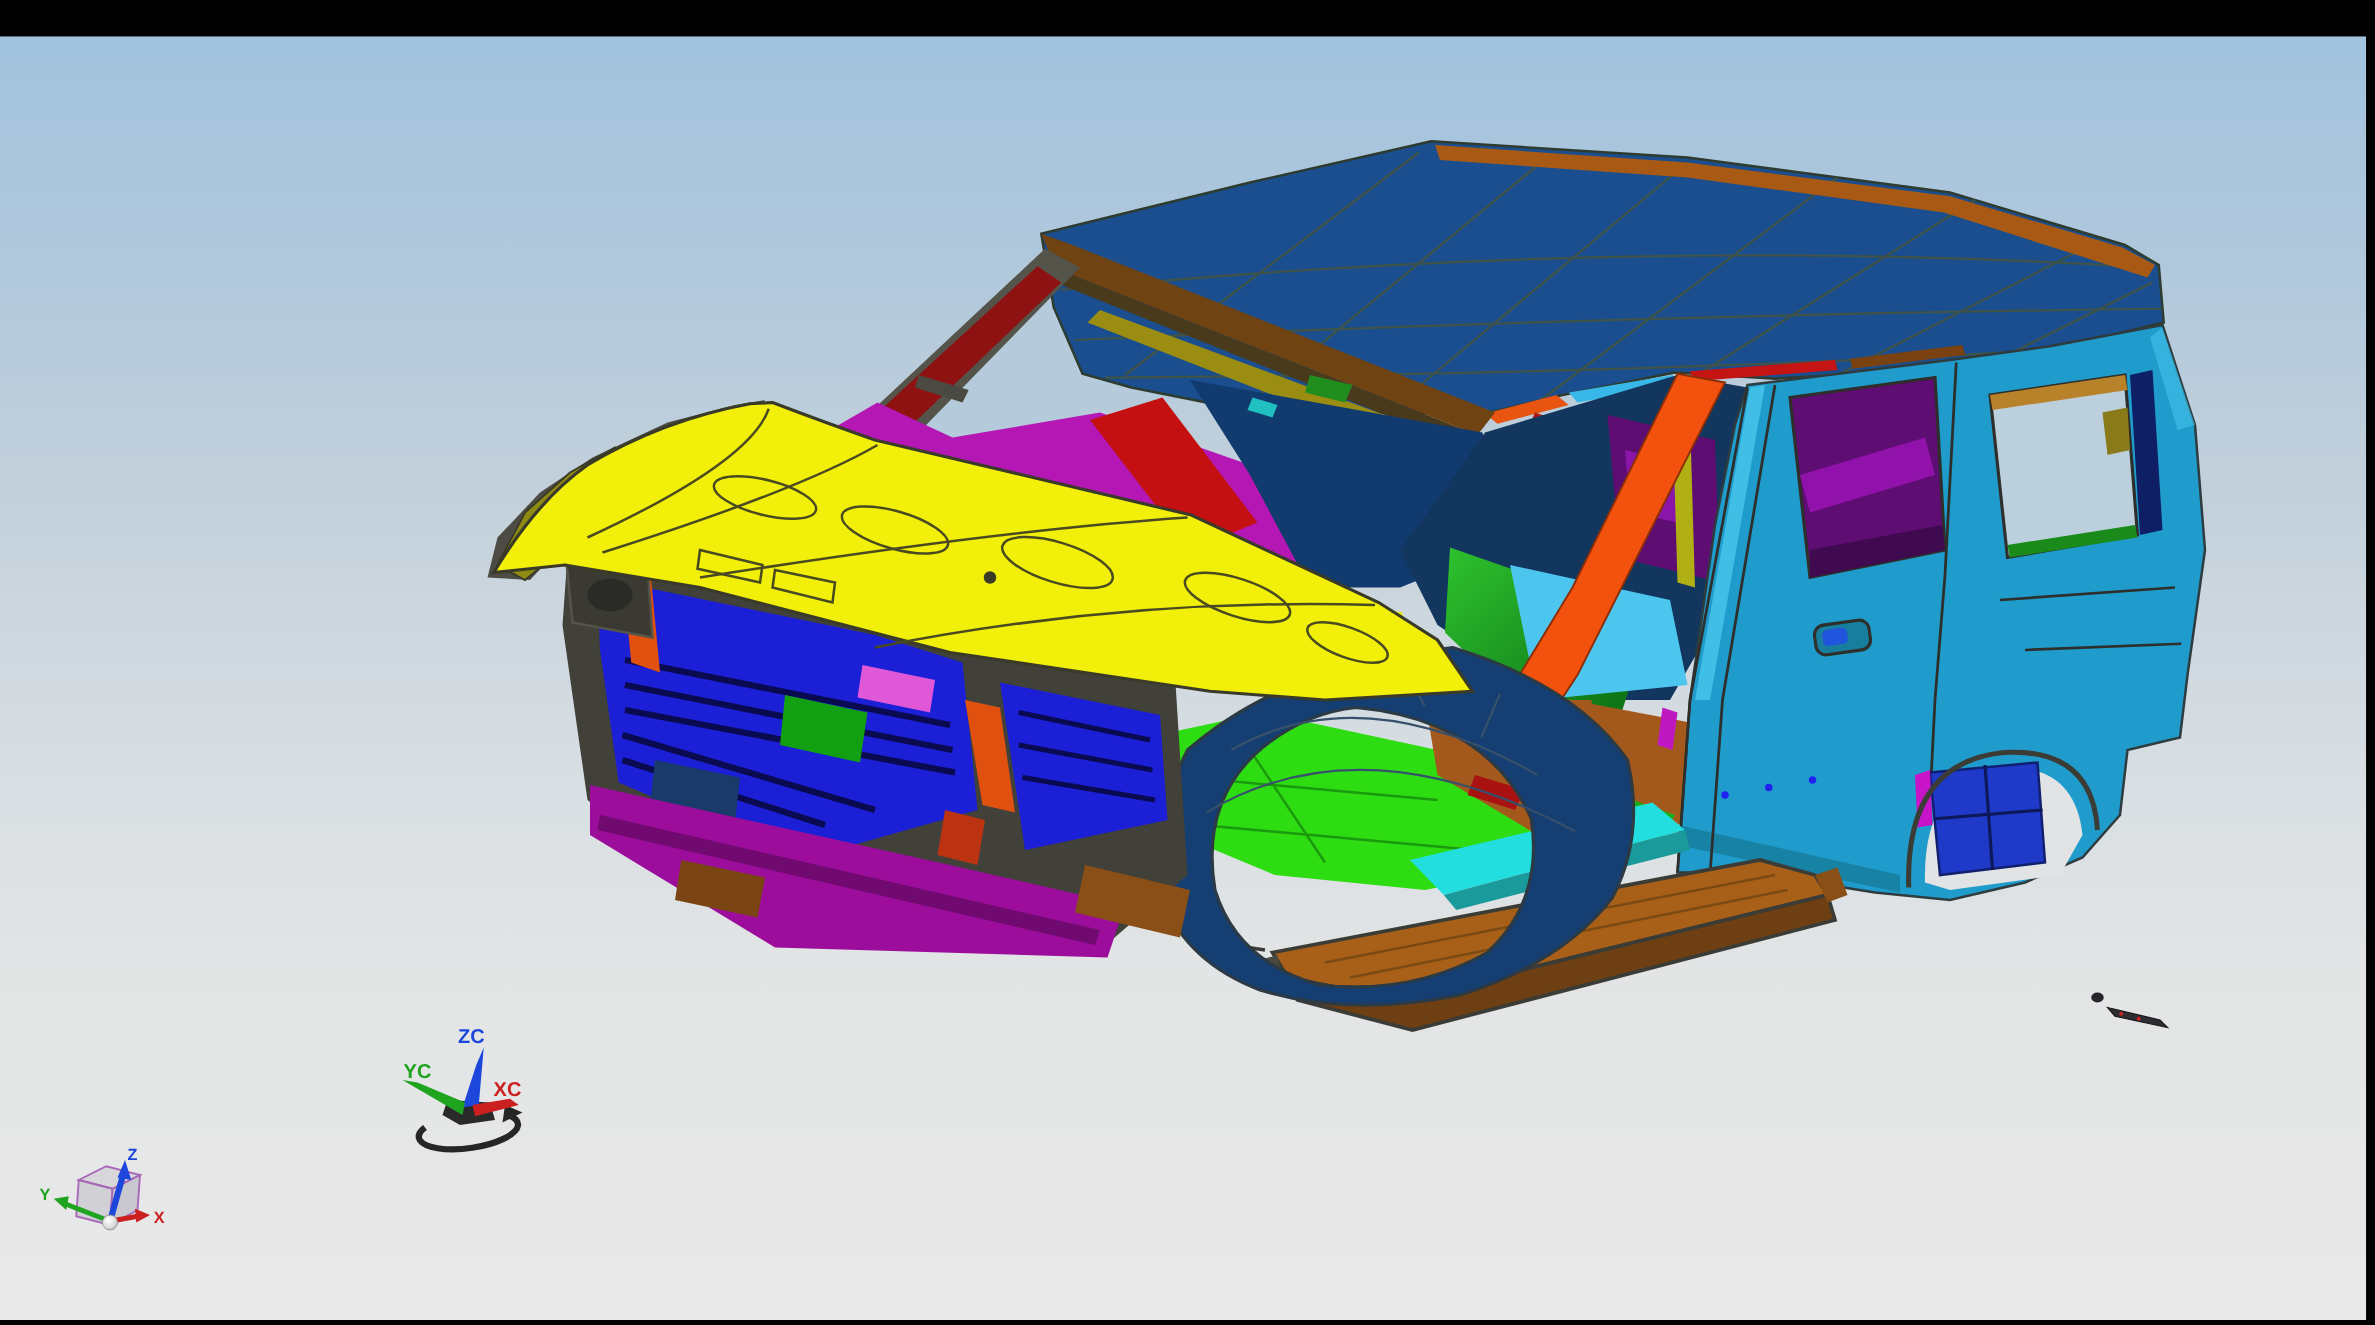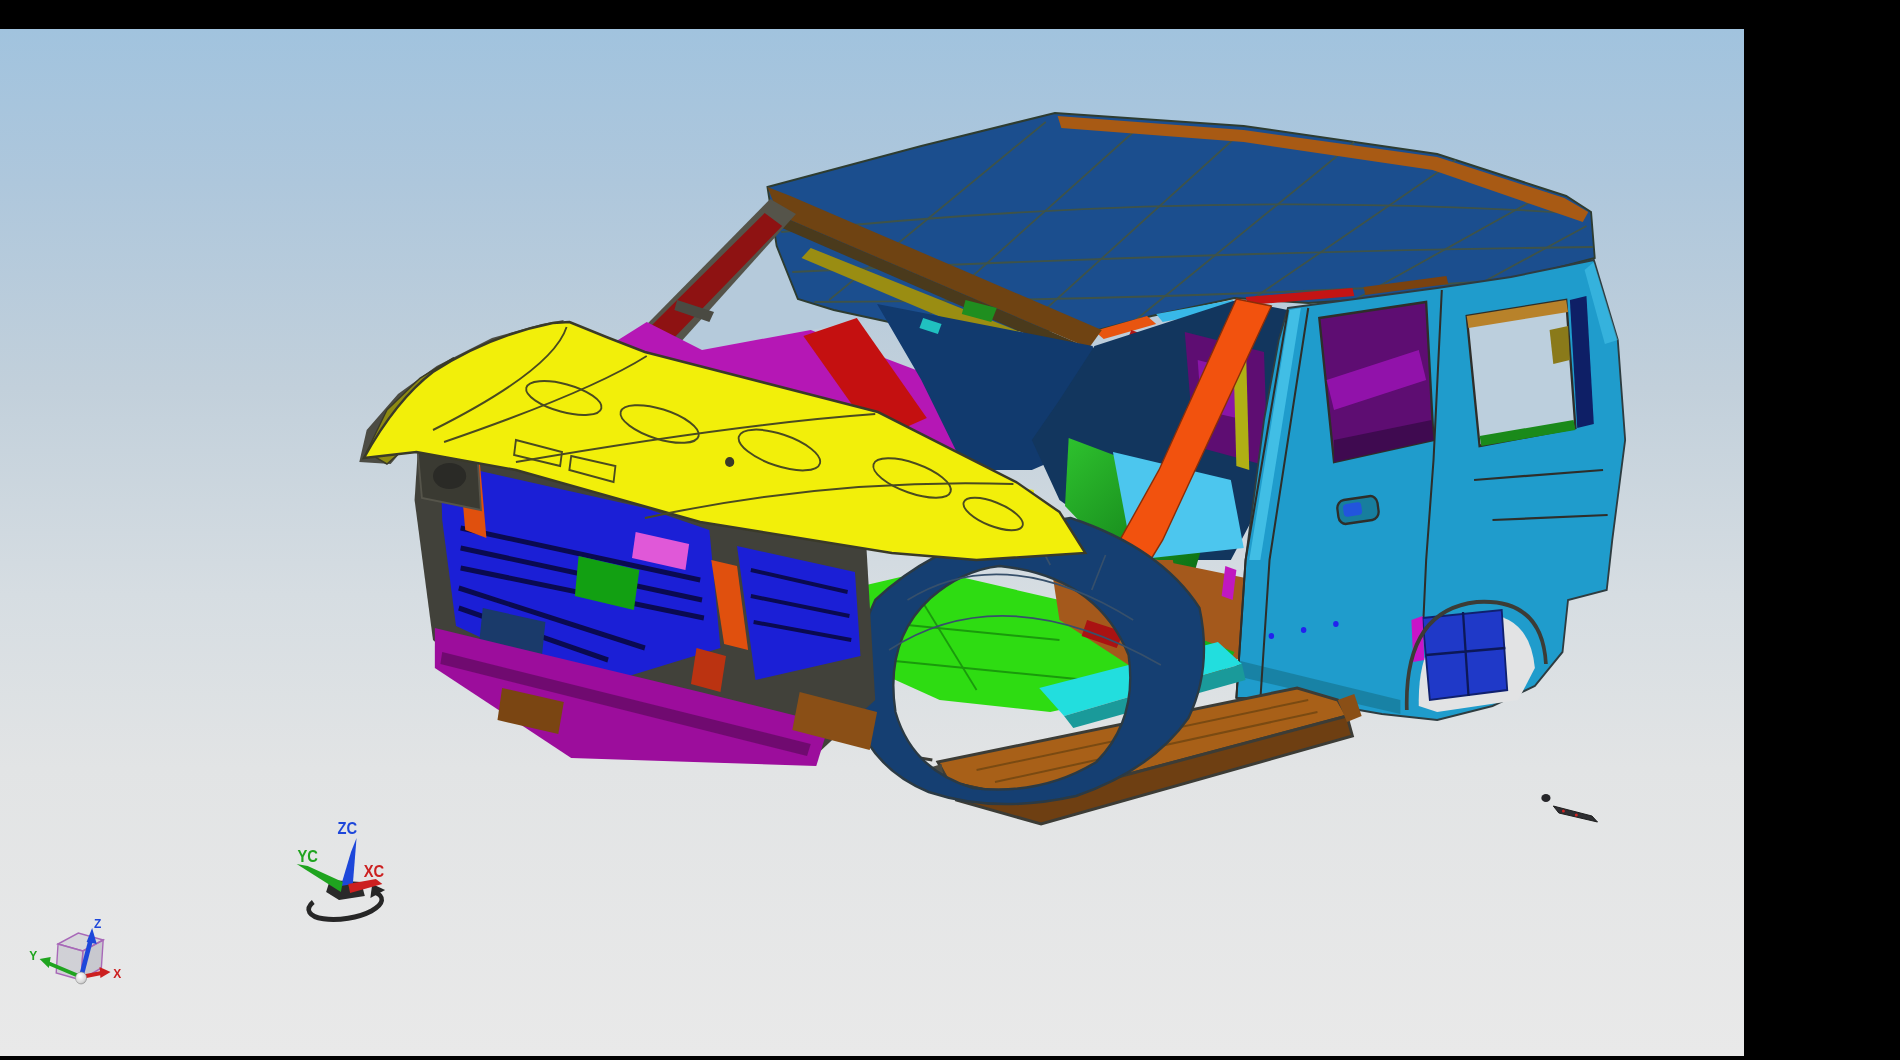--- a/index.html
+++ b/index.html
@@ -1,21 +1,21 @@
 <!DOCTYPE html>
 <html><head>
 <meta charset="utf-8">
 <style>
   html,body{margin:0;padding:0;background:#000;width:1900px;height:1060px;overflow:hidden;
     font-family:"Liberation Sans",sans-serif;}
   .stage{position:relative;width:1900px;height:1060px;background:#000;}
   .topbar{position:absolute;left:0;top:0;width:1900px;height:29px;background:#000;}
   .rightbar{position:absolute;right:0;top:0;width:7px;height:1060px;background:#000;}
   .bottombar{position:absolute;left:0;bottom:0;width:1900px;height:4px;background:#000;}
-  .viewport{position:absolute;left:0;top:29px;width:1744px;height:1027px;
+  .viewport{position:absolute;left:0;top:29px;width:1893px;height:1027px;
     background:linear-gradient(180deg,#a1c3de 0%,#aec7dc 15%,#c2d0db 35%,#d6dde2 55%,#e2e4e5 72%,#e9e9e9 100%);}
   .viewport svg{position:absolute;left:0;top:0;width:100%;height:100%;display:block;}
   text{font-family:"Liberation Sans",sans-serif;font-weight:bold;}
 </style>
 </head>
 <body>
 
 <div class="stage">
   <div class="viewport">
     <svg viewBox="0 29 1893 1027" preserveAspectRatio="none">

